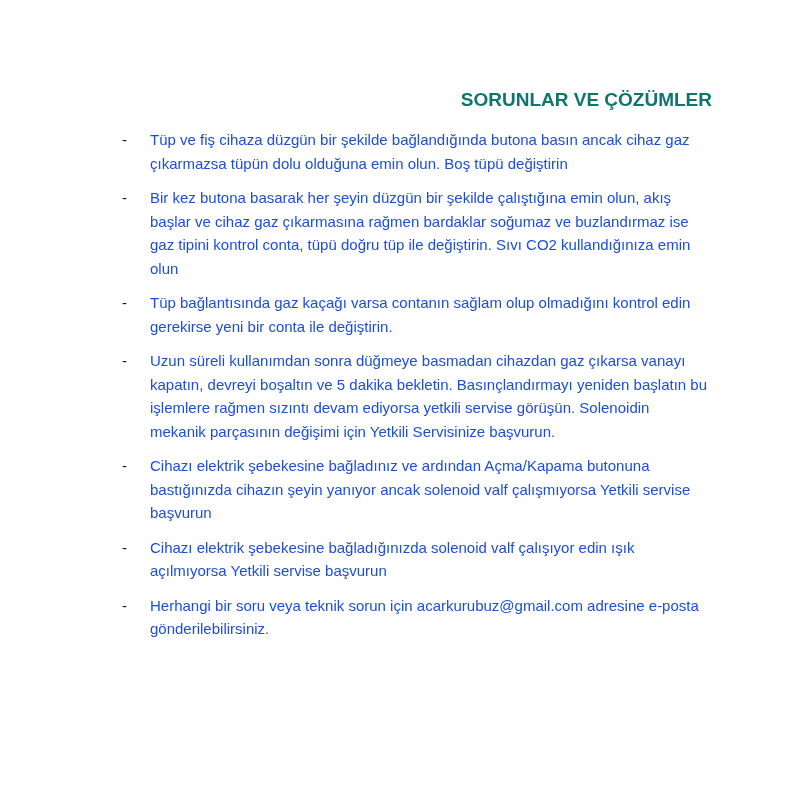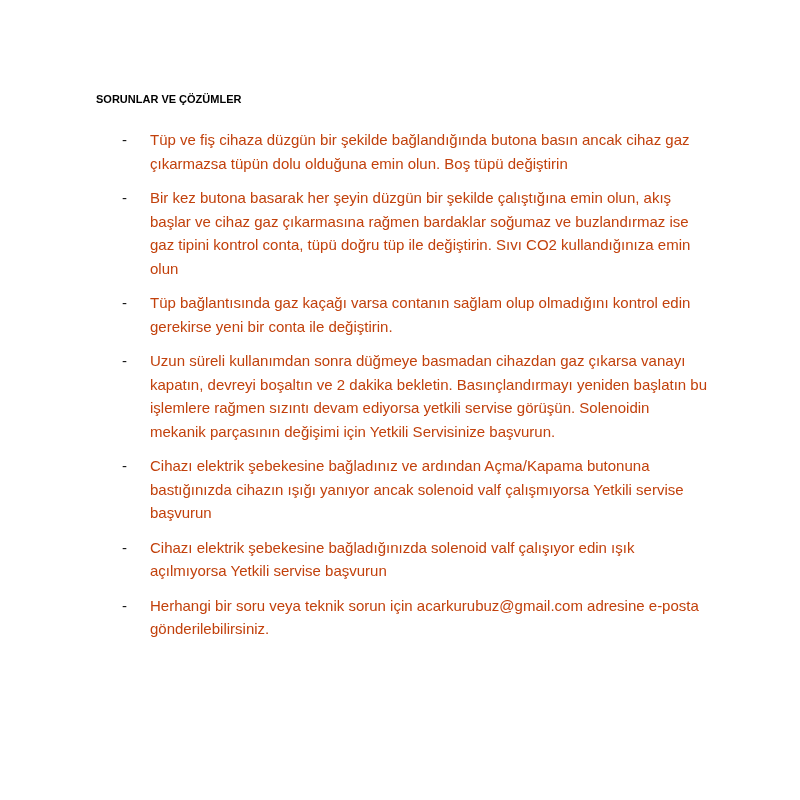--- a/index.html
+++ b/index.html
@@ -17,25 +17,26 @@
     position: relative;
     overflow: hidden;
   }
   .page {
     position: absolute;
     left: 96px;
     top: 88px;
     width: 616px;
   }
   .heading {
-    font-size: 11px;
+    font-size: 19px;
     font-weight: 700;
     line-height: 23px;
     margin: 0 0 17px 0;
-    color: #000000;
+    color: #0f766e;
+    text-align: right;
   }
   .bullet-list {
     margin: 0;
     padding: 0;
   }
   .bullet-item {
     display: flex;
     align-items: flex-start;
     margin: 0 0 11px 0;
   }
@@ -44,21 +45,21 @@
     margin-left: 26px;
     font-size: 15px;
     line-height: 23.5px;
     color: #1a1a1a;
   }
   .bullet-text {
     margin: 0;
     width: 558px;
     font-size: 15px;
     line-height: 23.5px;
-    color: #c2410c;
+    color: #1d4ed8;
   }
 </style>
 </head>
 <body>
 
 <div class="page">
 
   <h1 class="heading">SORUNLAR VE ÇÖZÜMLER</h1>
 
   <div class="bullet-list">
@@ -73,26 +74,26 @@
       <p class="bullet-text">Bir kez butona  basarak her şeyin düzgün bir şekilde çalıştığına emin olun, akış başlar ve cihaz gaz çıkarmasına rağmen bardaklar soğumaz ve buzlandırmaz ise gaz tipini kontrol conta, tüpü doğru tüp ile değiştirin. Sıvı CO2 kullandığınıza emin olun</p>
     </div>
 
     <div class="bullet-item">
       <span class="bullet-marker">-</span>
       <p class="bullet-text">Tüp bağlantısında gaz kaçağı varsa contanın sağlam olup olmadığını kontrol edin gerekirse yeni bir conta ile değiştirin.</p>
     </div>
 
     <div class="bullet-item">
       <span class="bullet-marker">-</span>
-      <p class="bullet-text">Uzun süreli kullanımdan sonra düğmeye basmadan cihazdan gaz çıkarsa vanayı kapatın, devreyi boşaltın ve 2 dakika bekletin. Basınçlandırmayı yeniden başlatın bu işlemlere rağmen sızıntı devam ediyorsa yetkili servise görüşün. Solenoidin mekanik parçasının değişimi için Yetkili Servisinize başvurun.</p>
+      <p class="bullet-text">Uzun süreli kullanımdan sonra düğmeye basmadan cihazdan gaz çıkarsa vanayı kapatın, devreyi boşaltın ve 5 dakika bekletin. Basınçlandırmayı yeniden başlatın bu işlemlere rağmen sızıntı devam ediyorsa yetkili servise görüşün. Solenoidin mekanik parçasının değişimi için Yetkili Servisinize başvurun.</p>
     </div>
 
     <div class="bullet-item">
       <span class="bullet-marker">-</span>
-      <p class="bullet-text">Cihazı elektrik şebekesine bağladınız ve ardından Açma/Kapama butonuna bastığınızda cihazın ışığı yanıyor ancak solenoid valf çalışmıyorsa Yetkili servise başvurun</p>
+      <p class="bullet-text">Cihazı elektrik şebekesine bağladınız ve ardından Açma/Kapama butonuna bastığınızda cihazın şeyin yanıyor ancak solenoid valf çalışmıyorsa Yetkili servise başvurun</p>
     </div>
 
     <div class="bullet-item">
       <span class="bullet-marker">-</span>
       <p class="bullet-text">Cihazı elektrik şebekesine bağladığınızda solenoid valf çalışıyor edin ışık açılmıyorsa Yetkili servise başvurun</p>
     </div>
 
     <div class="bullet-item">
       <span class="bullet-marker">-</span>
       <p class="bullet-text">Herhangi bir soru veya teknik sorun için acarkurubuz@gmail.com adresine e-posta gönderilebilirsiniz.</p>

